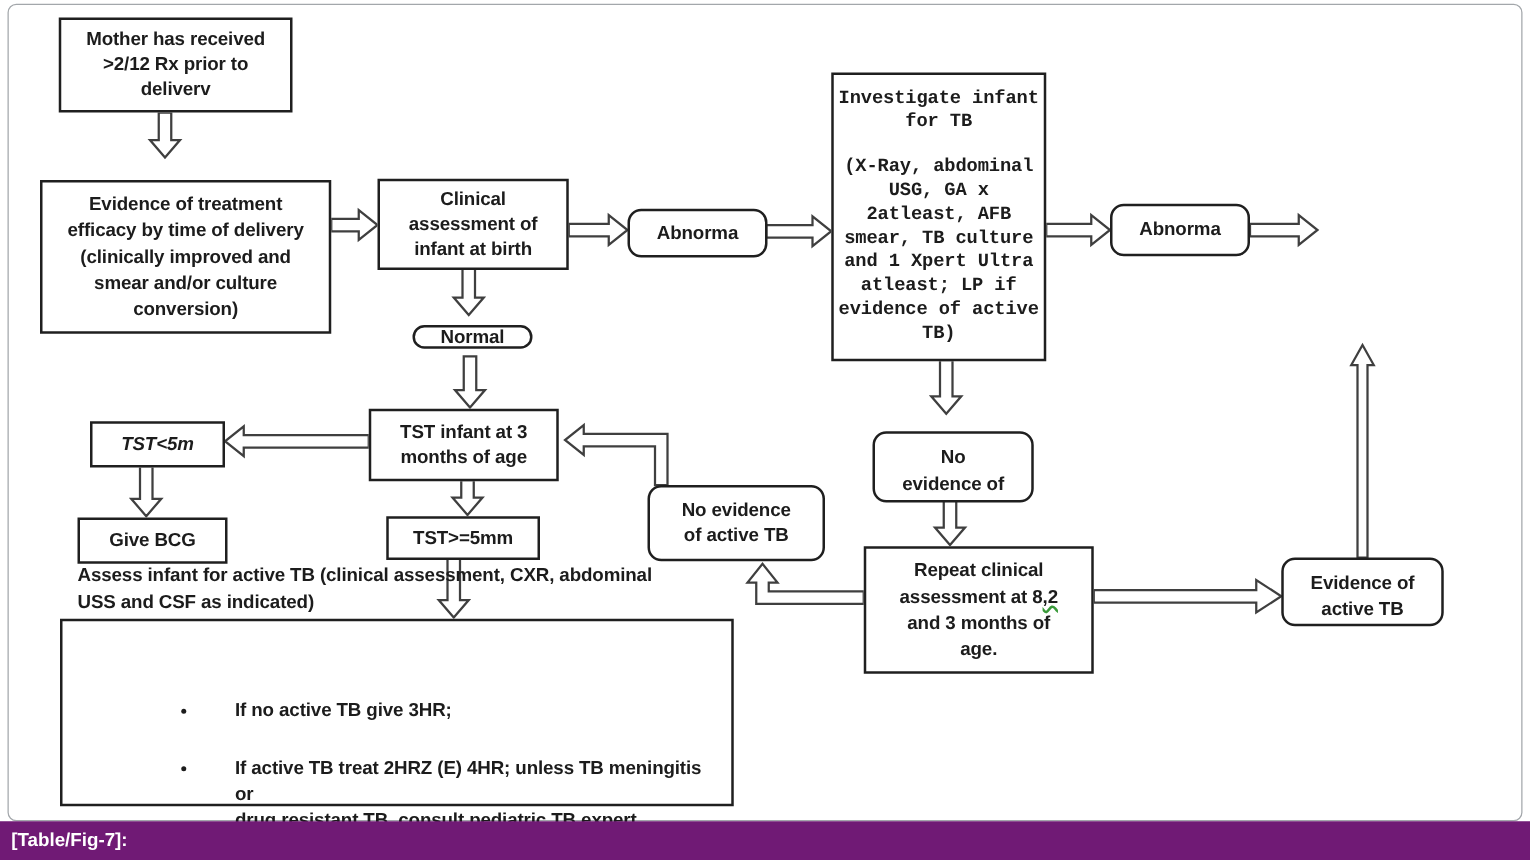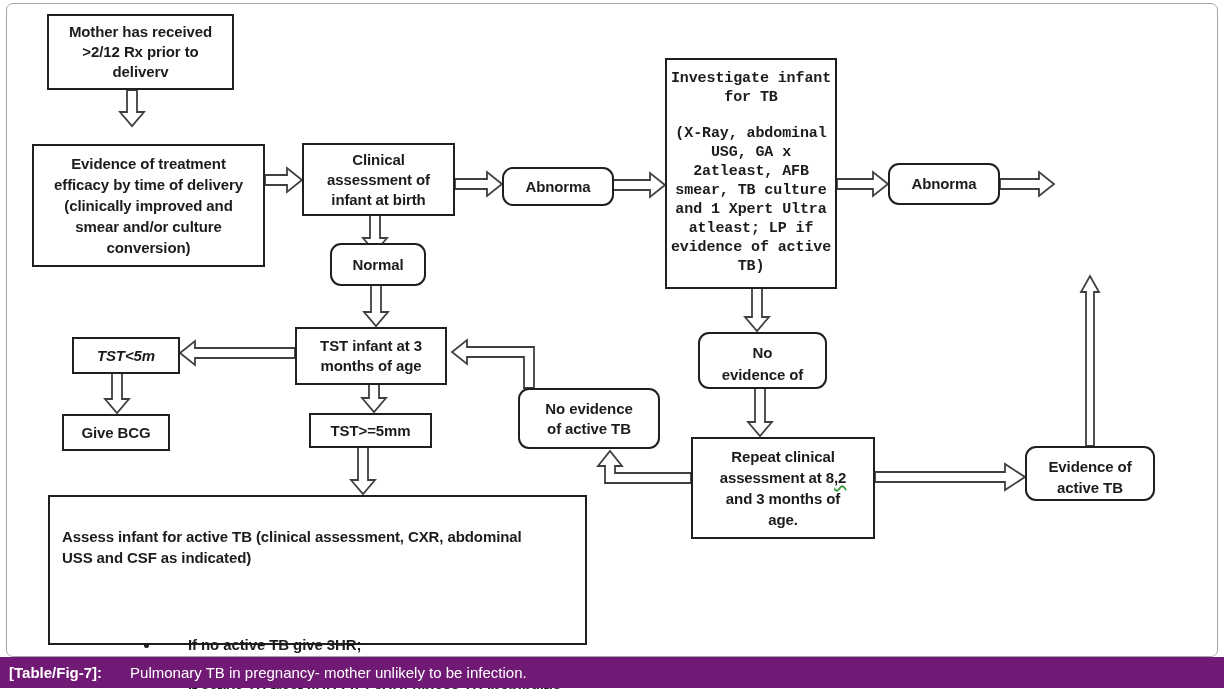--- a/index.html
+++ b/index.html
@@ -17,22 +17,22 @@
     border:2px solid #1f1f1f;display:flex;align-items:center;justify-content:center;
     text-align:center;font-weight:bold;font-size:15px;line-height:20px;
     white-space:pre-line;letter-spacing:-0.1px;
   }
   .pill{border-radius:11px;}
   .clip{overflow:hidden;align-items:flex-start;}
   .col{flex-direction:column;font-family:Liberation Mono, monospace;}
   .inv-title{margin:0;}
   .inv-body{margin:17px 0 0 0;}
   .assess{
-    align-items:flex-start;justify-content:flex-start;text-align:left;
-    padding:8px 12px;line-height:21px;
+    align-items:center;justify-content:flex-start;text-align:left;
+    padding:20px 12px;line-height:21px;
   }
   .assess-inner{width:100%;}
   .assess-list{margin:22px 0 0 0;padding-left:98px;}
   .assess-list li{margin:2px 0;padding-left:28px;}
   .squiggle{
     text-decoration-line:underline;text-decoration-style:wavy;
     text-decoration-color:#3a9a3a;text-decoration-thickness:2px;
     text-underline-offset:2px;
   }
   .caption{
@@ -97,35 +97,35 @@
 smear, TB culture
 and 1 Xpert Ultra
 atleast; LP if
 evidence of active
 TB)</div>
   </div>
 
   <div class="pill" style="left:888px;top:163px;width:112px;height:42px;">Abnorma</div>
 
 
-  <div class="pill" style="left:330px;top:243px;width:96px;height:43px;">Normal</div>
+  <div class="pill" style="left:330px;top:260px;width:96px;height:19px;">Normal</div>
 
   <div class="box" style="left:295px;top:327px;width:152px;height:58px;">TST infant at 3
 months of age</div>
 
   <div class="box" style="left:72px;top:337px;width:108px;height:37px;font-style:italic;">TST&lt;5m</div>
 
-  <div class="box" style="left:62px;top:414px;width:108px;height:37px;">Give BCG</div>
+  <div class="box" style="left:62px;top:414px;width:120px;height:37px;">Give BCG</div>
 
   <div class="box" style="left:309px;top:413px;width:123px;height:35px;">TST&gt;=5mm</div>
 
   <div class="pill" style="left:498px;top:388px;width:142px;height:61px;margin-left:20px;">No evidence
 of active TB</div>
 
-  <div class="pill clip" style="left:698px;top:332px;width:129px;height:57px;padding-top:8px;line-height:22px;">No
+  <div class="pill clip" style="left:698px;top:345px;width:129px;height:57px;padding-top:8px;line-height:22px;">No
 evidence of</div>
 
   <div class="box" style="left:691px;top:437px;width:184px;height:102px;line-height:21px;">
     <div><span>Repeat clinical
 assessment at 8</span><span class="squiggle">,2</span><span>
 and 3 months of
 age.</span></div>
   </div>
 
   <div class="pill clip" style="left:1025px;top:446px;width:130px;height:55px;padding-top:8px;line-height:21px;">Evidence of
@@ -138,15 +138,14 @@
       <ul class="assess-list">
         <li>If no active TB give 3HR;</li>
         <li>If active TB treat 2HRZ (E) 4HR; unless TB meningitis or
 drug resistant TB, consult pediatric TB expert.</li>
       </ul>
     </div>
   </div>
 
   <div class="caption">
     <span class="cap-label">[Table/Fig-7]:</span>
-    <span class="cap-text">Pulmonary TB in pregnancy- mother unlikely to be infection.</span>
   </div>
 </div>
 
 </body></html>

